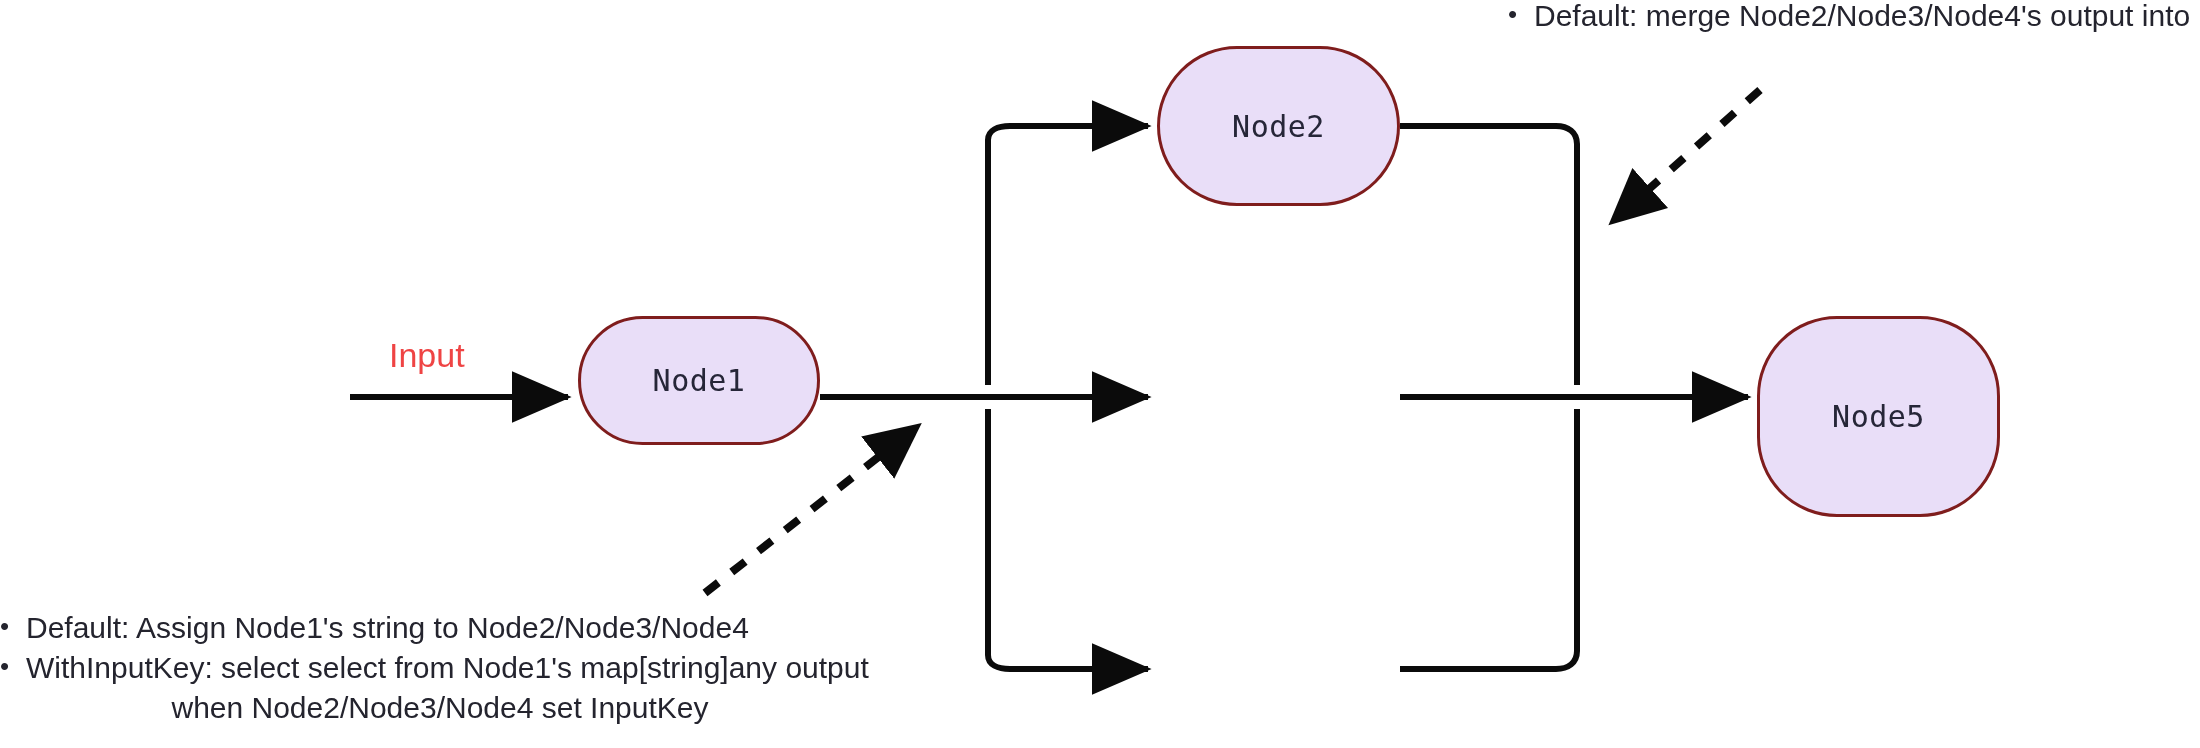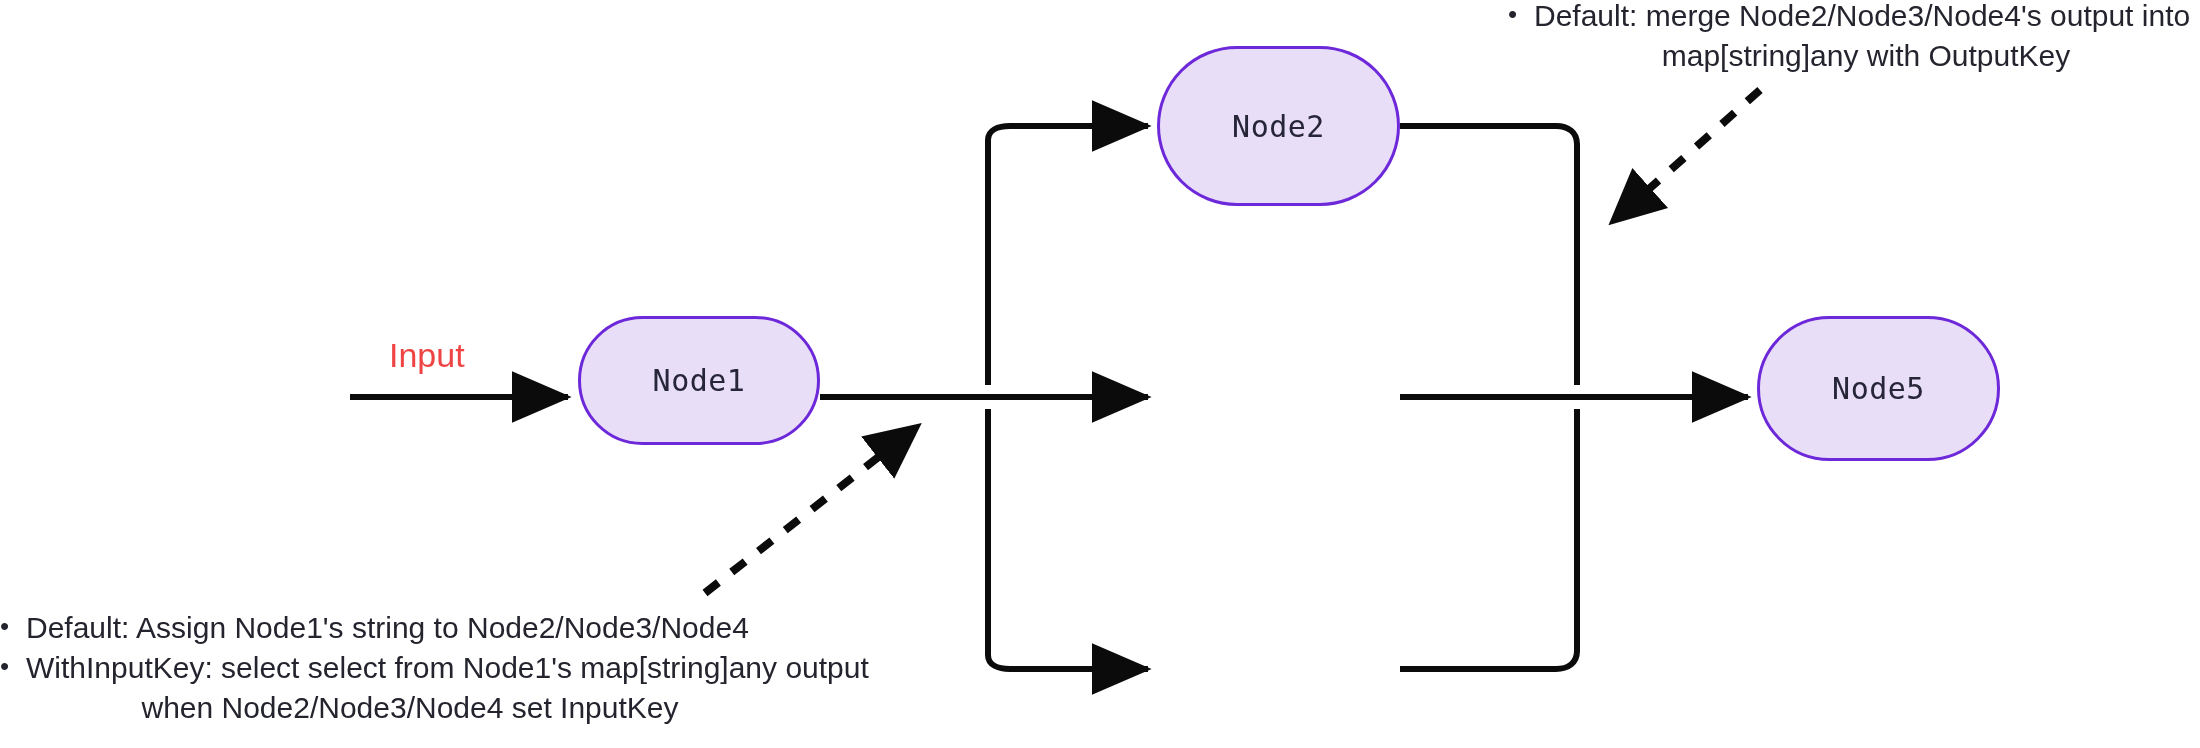--- a/index.html
+++ b/index.html
@@ -21,21 +21,21 @@
     position: absolute;
     left: 0;
     top: 0;
     width: 2200px;
     height: 748px;
   }
   .node {
     position: absolute;
     box-sizing: border-box;
     background: #e9def8;
-    border: 3px solid #6d28d9;
+    border: 3px solid #7f1d1d;
     border-radius: 80px;
     display: flex;
     align-items: center;
     justify-content: center;
     color: #262638;
     font-family: "DejaVu Sans Mono", "Liberation Mono", monospace;
     font-size: 30px;
     letter-spacing: 0.5px;
     z-index: 3;
   }
@@ -84,21 +84,21 @@
   #note-top .note-cont {
     text-align: center;
   }
   #note-bottom {
     left: 0px;
     top: 608px;
     width: 900px;
   }
   #note-bottom .note-cont {
     text-align: center;
-    padding-left: 10px;
+    padding-left: 40px;
     width: 800px;
   }
 </style>
 </head>
 <body>
 
 <div id="canvas">
 
   <svg id="wires" viewBox="0 0 2200 748" xmlns="http://www.w3.org/2000/svg">
     <defs>
@@ -134,28 +134,27 @@
   </svg>
 
   <div class="edge-label" style="left:389px; top:336px;">Input</div>
 
   <div class="node" style="left:578px; top:316px; width:242px; height:129px;">Node1</div>
 
   <div class="node" style="left:1157px; top:46px; width:243px; height:160px;">Node2</div>
 
 
 
-  <div class="node" style="left:1757px; top:316px; width:243px; height:145px;">Node5</div>
+  <div class="node" style="left:1757px; top:316px; width:243px; height:201px;">Node5</div>
 
   <div class="note" id="note-top">
     <div class="note-line">
       <span class="note-bullet">•</span>
       <span class="note-text">Default: merge Node2/Node3/Node4's output into</span>
     </div>
-    <div class="note-cont">map[string]any with OutputKey</div>
   </div>
 
   <div class="note" id="note-bottom">
     <div class="note-line">
       <span class="note-bullet">•</span>
       <span class="note-text">Default: Assign Node1's string to Node2/Node3/Node4</span>
     </div>
     <div class="note-line">
       <span class="note-bullet">•</span>
       <span class="note-text">WithInputKey: select select from Node1's map[string]any output</span>

